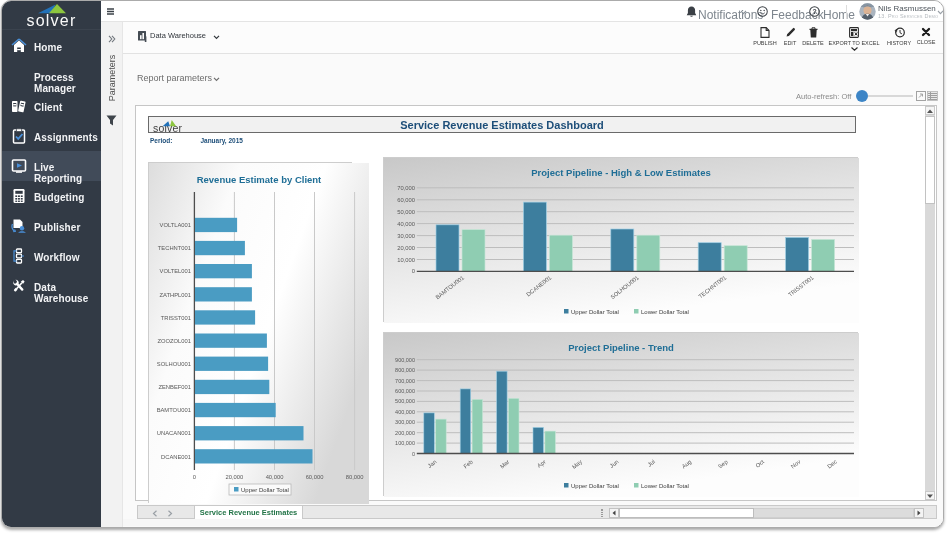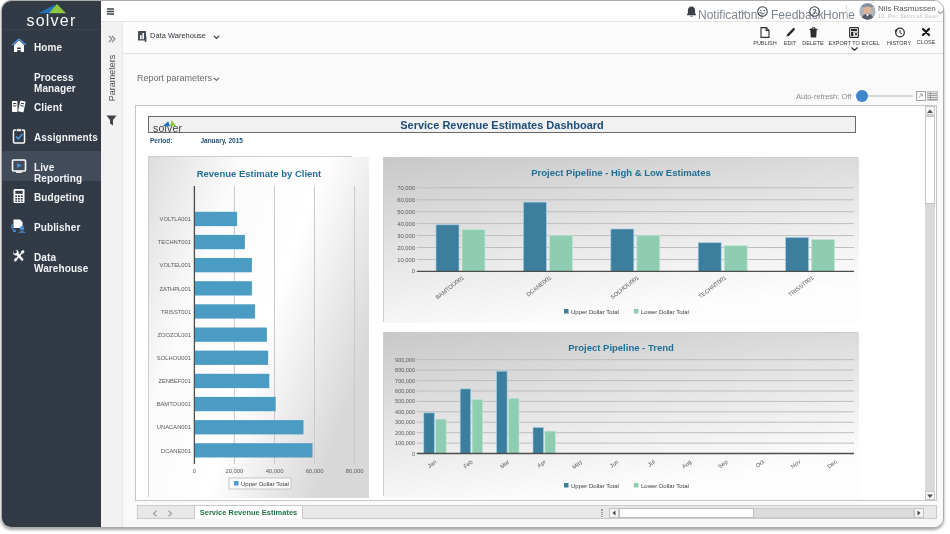--- a/index.html
+++ b/index.html
@@ -29,21 +29,21 @@
 .tool svg { display:block; margin:0 auto; }
 .tool .tl { font-size:5.5px; letter-spacing:0; margin-top:2px; color:#3a3a3a; white-space:nowrap; }
 .repparam { position:absolute; left:14px; top:51px; font-size:9px; color:#6d6d6d;text-align:center; }
 .autorow { position:absolute; left:0; right:0; top:67px; height:14px; }
 
 .report { position:absolute; left:12px; top:83px; width:802px; height:396px; background:#fff; border:1px solid #c6c6c6; }
 .rheader { position:absolute; left:12px; top:10px; width:708px; height:17px; border:1px solid #6a6a6a; background:#f1f1f1; }
 .rheader .ttl { position:absolute; left:0; right:0; top:2px; text-align:center; font-size:11px; font-weight:bold; color:#1d4e79; }
 .period { position:absolute; left:14px; top:31px; font-size:6.5px; font-weight:bold; color:#1d4e79; }
 .chart { position:absolute; border:1px solid #cdcdcd; }
-#c1 { left:12px; top:50px; width:204px; height:341px; }
+#c1 { left:12px; top:56px; width:204px; height:341px; }
 #c2 { left:247px; top:51px; width:475px; height:165px; }
 #c3 { left:247px; top:226px; width:475px; height:164px; }
 
 .vsb { position:absolute; right:1px; top:0; width:10px; bottom:0; background:#d9d9d9; }
 
 .tabbar { position:absolute; left:14px; top:483px; width:800px; height:14px; background:#e8e8e8; border:1px solid #c9c9c9; }
 .sheettab { position:absolute; left:56px; top:0; width:109px; height:13px; background:#fff; border-left:1px solid #c9c9c9; border-right:1px solid #c9c9c9; text-align:center; font-size:7.5px; font-weight:bold; color:#217346; line-height:13px; }
 .botstrip { position:absolute; left:0; right:0; top:497px; height:7px; background:#f7f7f7; }
 text { font-family:"Liberation Sans",sans-serif; }
 </style>
@@ -171,20 +171,29 @@
         </div>
       <div class="nitem">
           <svg class="ic" viewBox="0 0 16 16">
             <path d="M2.5 1.5 h6.5 l2.5 2.5 v6 h-9 Z" fill="#fff"></path>
             <circle cx="11" cy="10.2" r="2.2" fill="#4a90d9"></circle>
             <path d="M7.2 14.8 c0.3-2.1 7.3-2.1 7.6 0 Z" fill="#4a90d9"></path>
             <path d="M1.5 6 a5.5 5.5 0 0 0 3 7.5" stroke="#4a90d9" stroke-width="1.3" fill="none"></path>
             <path d="M4.5 13.5 l-2.4 0.2 M4.5 13.5 l-0.8-2.2" stroke="#4a90d9" stroke-width="1" fill="none"></path>
           </svg>
           <span class="lb">Publisher</span>
+        </div>
+      <div class="nitem">
+          <svg class="ic" viewBox="0 0 16 16">
+            <rect x="5.5" y="1" width="5" height="3.6" rx="0.7" fill="none" stroke="#fff" stroke-width="1.3"></rect>
+            <rect x="5.5" y="6.2" width="5" height="3.6" rx="0.7" fill="none" stroke="#fff" stroke-width="1.3"></rect>
+            <rect x="5.5" y="11.4" width="5" height="3.6" rx="0.7" fill="none" stroke="#fff" stroke-width="1.3"></rect>
+            <path d="M5.5 2.8 h-2.5 v10.4 h2.5 M10.5 8 h2.5" stroke="#4a90d9" stroke-width="1.2" fill="none"></path>
+          </svg>
+          <span class="lb">Workflow</span>
         </div>
       <div class="nitem">
           <svg class="ic" viewBox="0 0 16 16">
             <g transform="rotate(-42 8 8)">
               <circle cx="8" cy="3.4" r="2.7" fill="#fff"></circle>
               <circle cx="8" cy="2.2" r="1.8" fill="#323A45"></circle>
               <rect x="6.8" y="4.5" width="2.4" height="9.5" rx="1.1" fill="#fff"></rect>
             </g>
             <g transform="rotate(42 8 8)">
               <path d="M6.9 0.8 h2.2 l0.5 2.8 h-3.2 Z" fill="#fff"></path>

